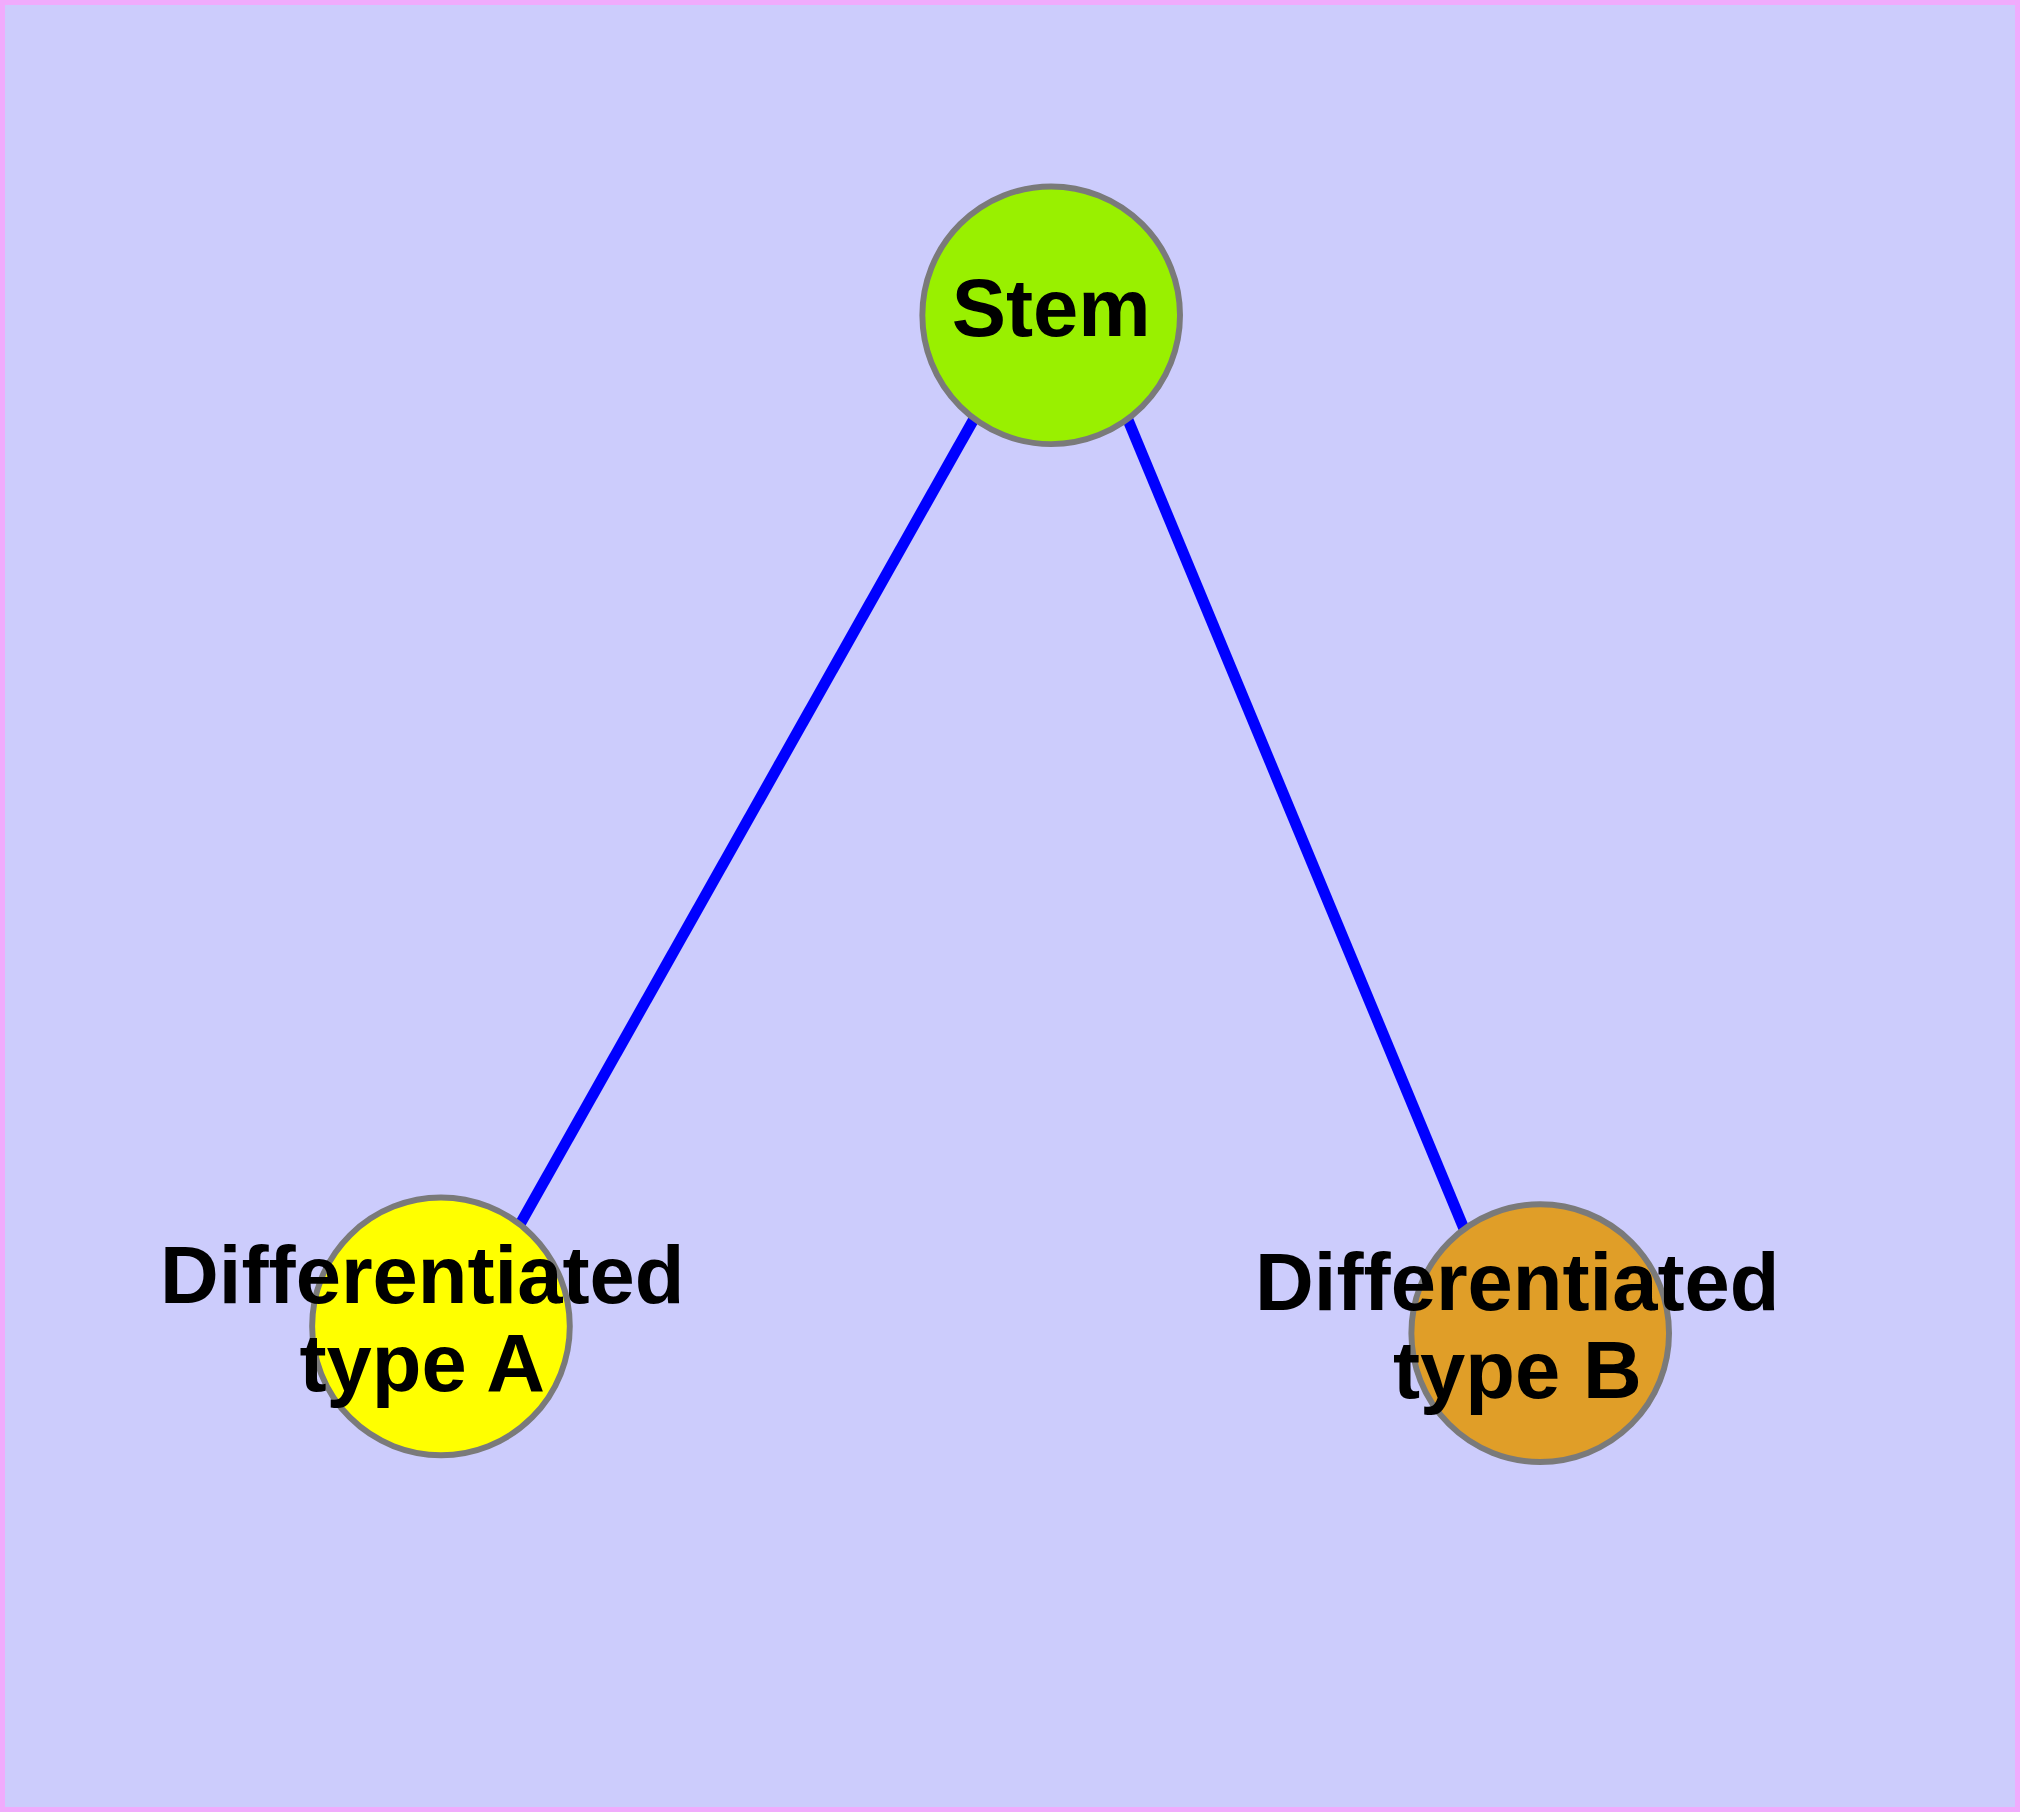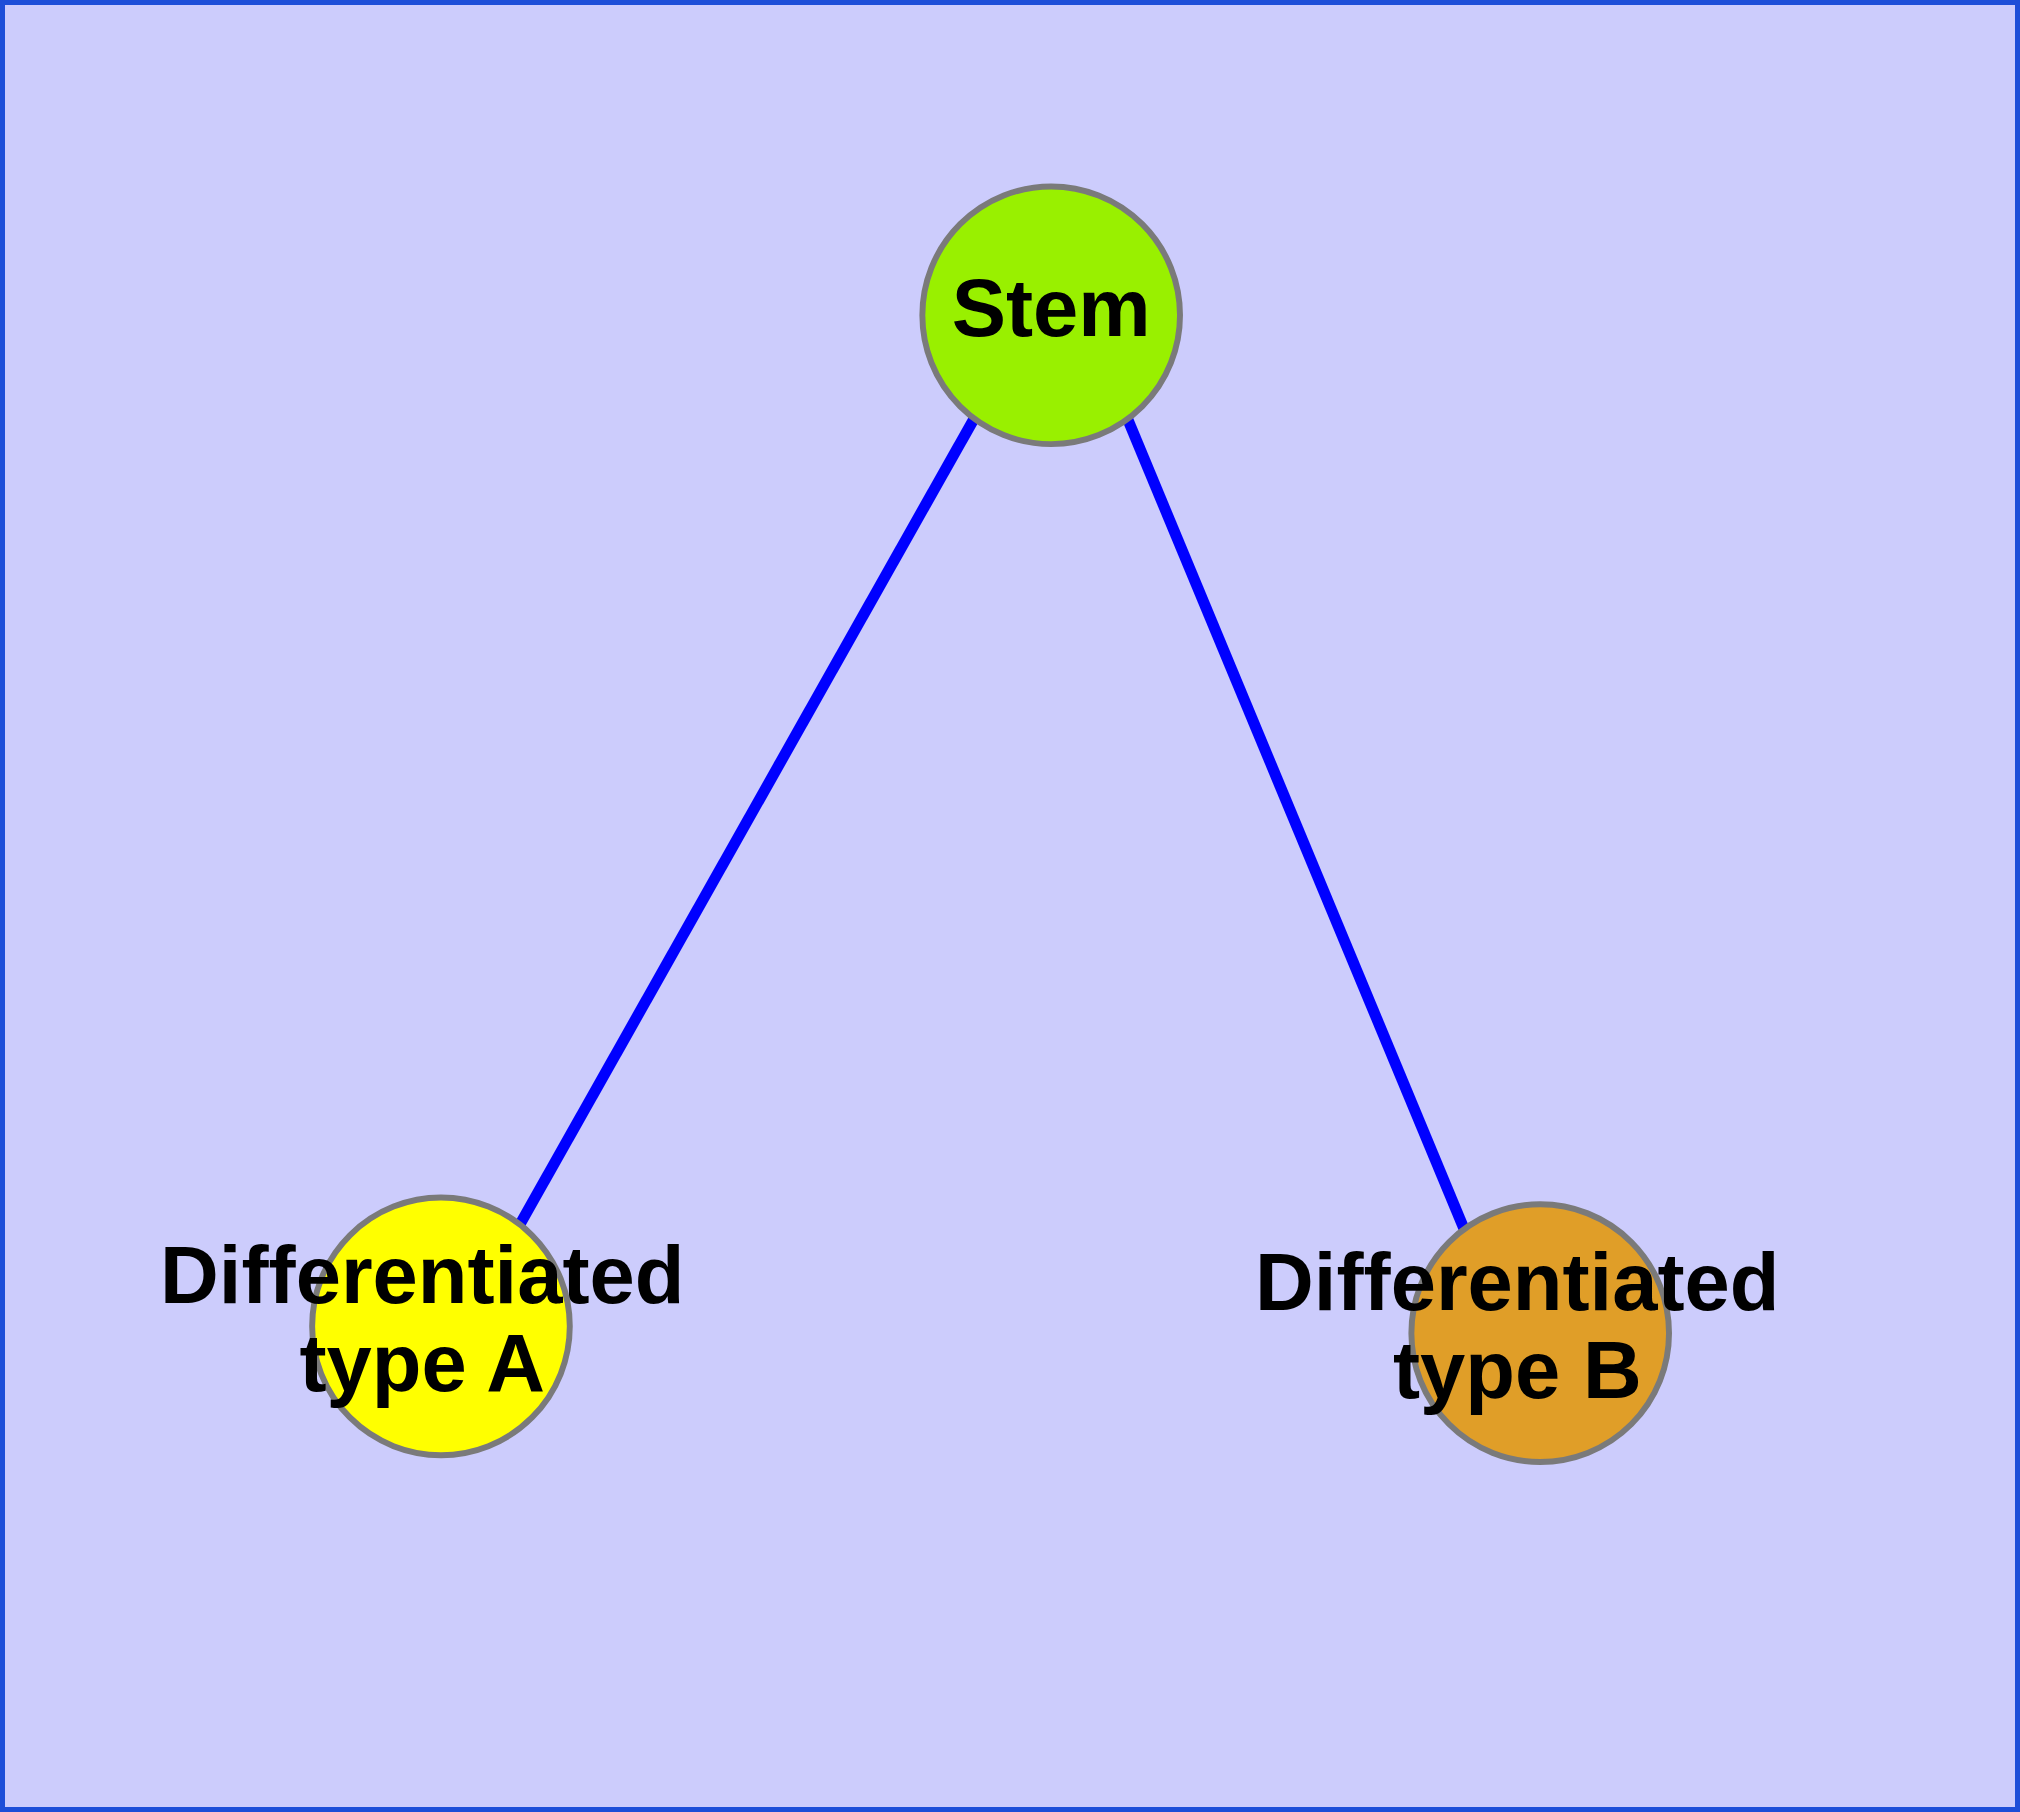--- a/index.html
+++ b/index.html
@@ -4,21 +4,21 @@
 <style>
   html, body {
     margin: 0;
     padding: 0;
     background: #ffffff;
   }
   #stage {
     position: relative;
     width: 2021px;
     height: 1812px;
-    background: #1d4ed8;
+    background: #f0abfc;
     overflow: hidden;
     font-family: "Liberation Sans", sans-serif;
   }
   #panel {
     position: absolute;
     left: 5.1px;
     top: 5.1px;
     width: 2010px;
     height: 1802px;
     background: #ccccfc;

